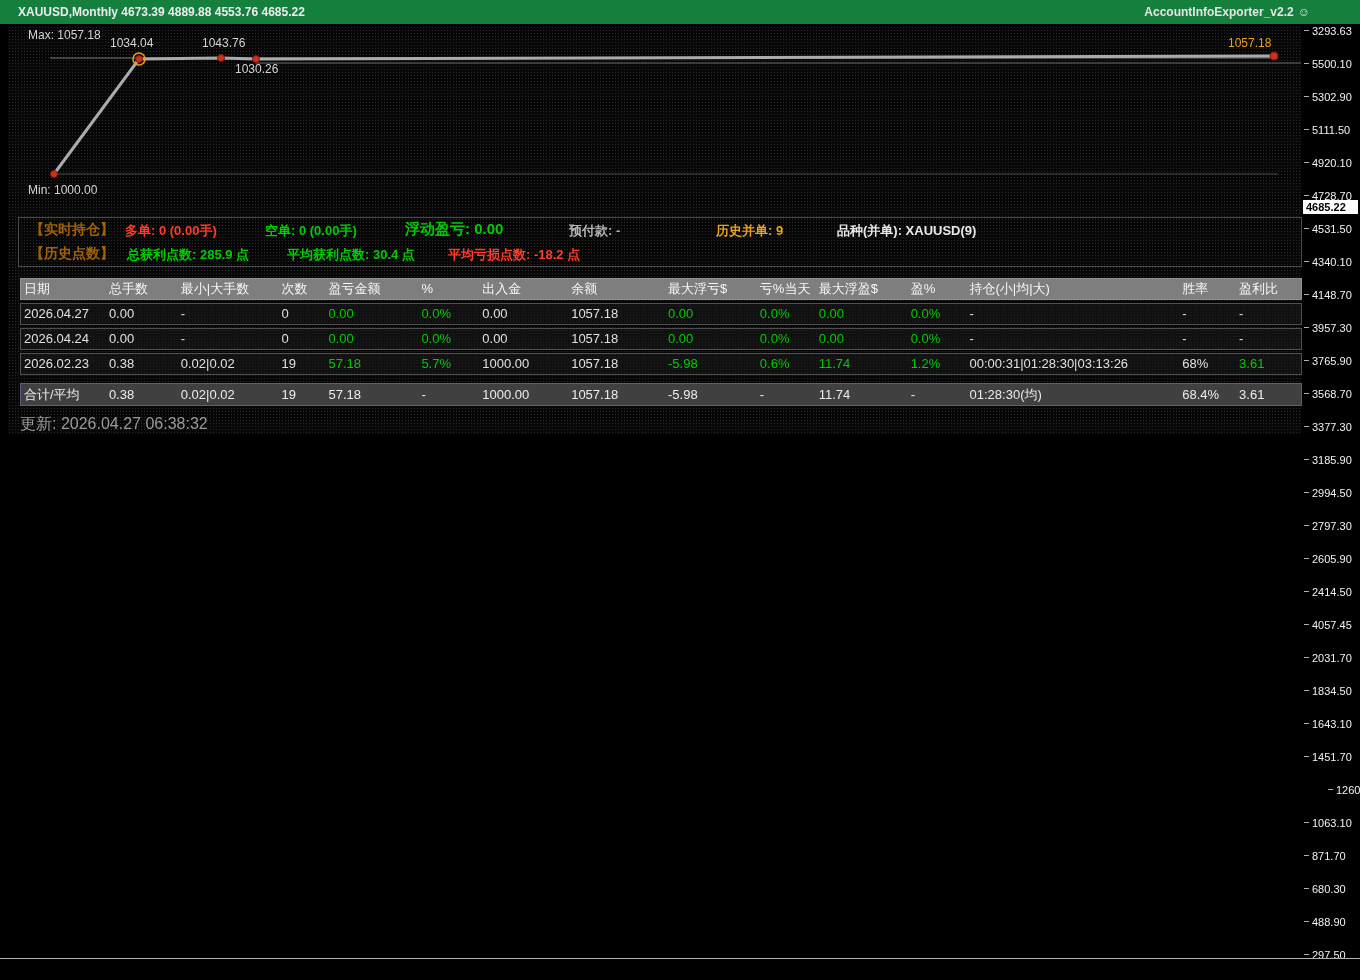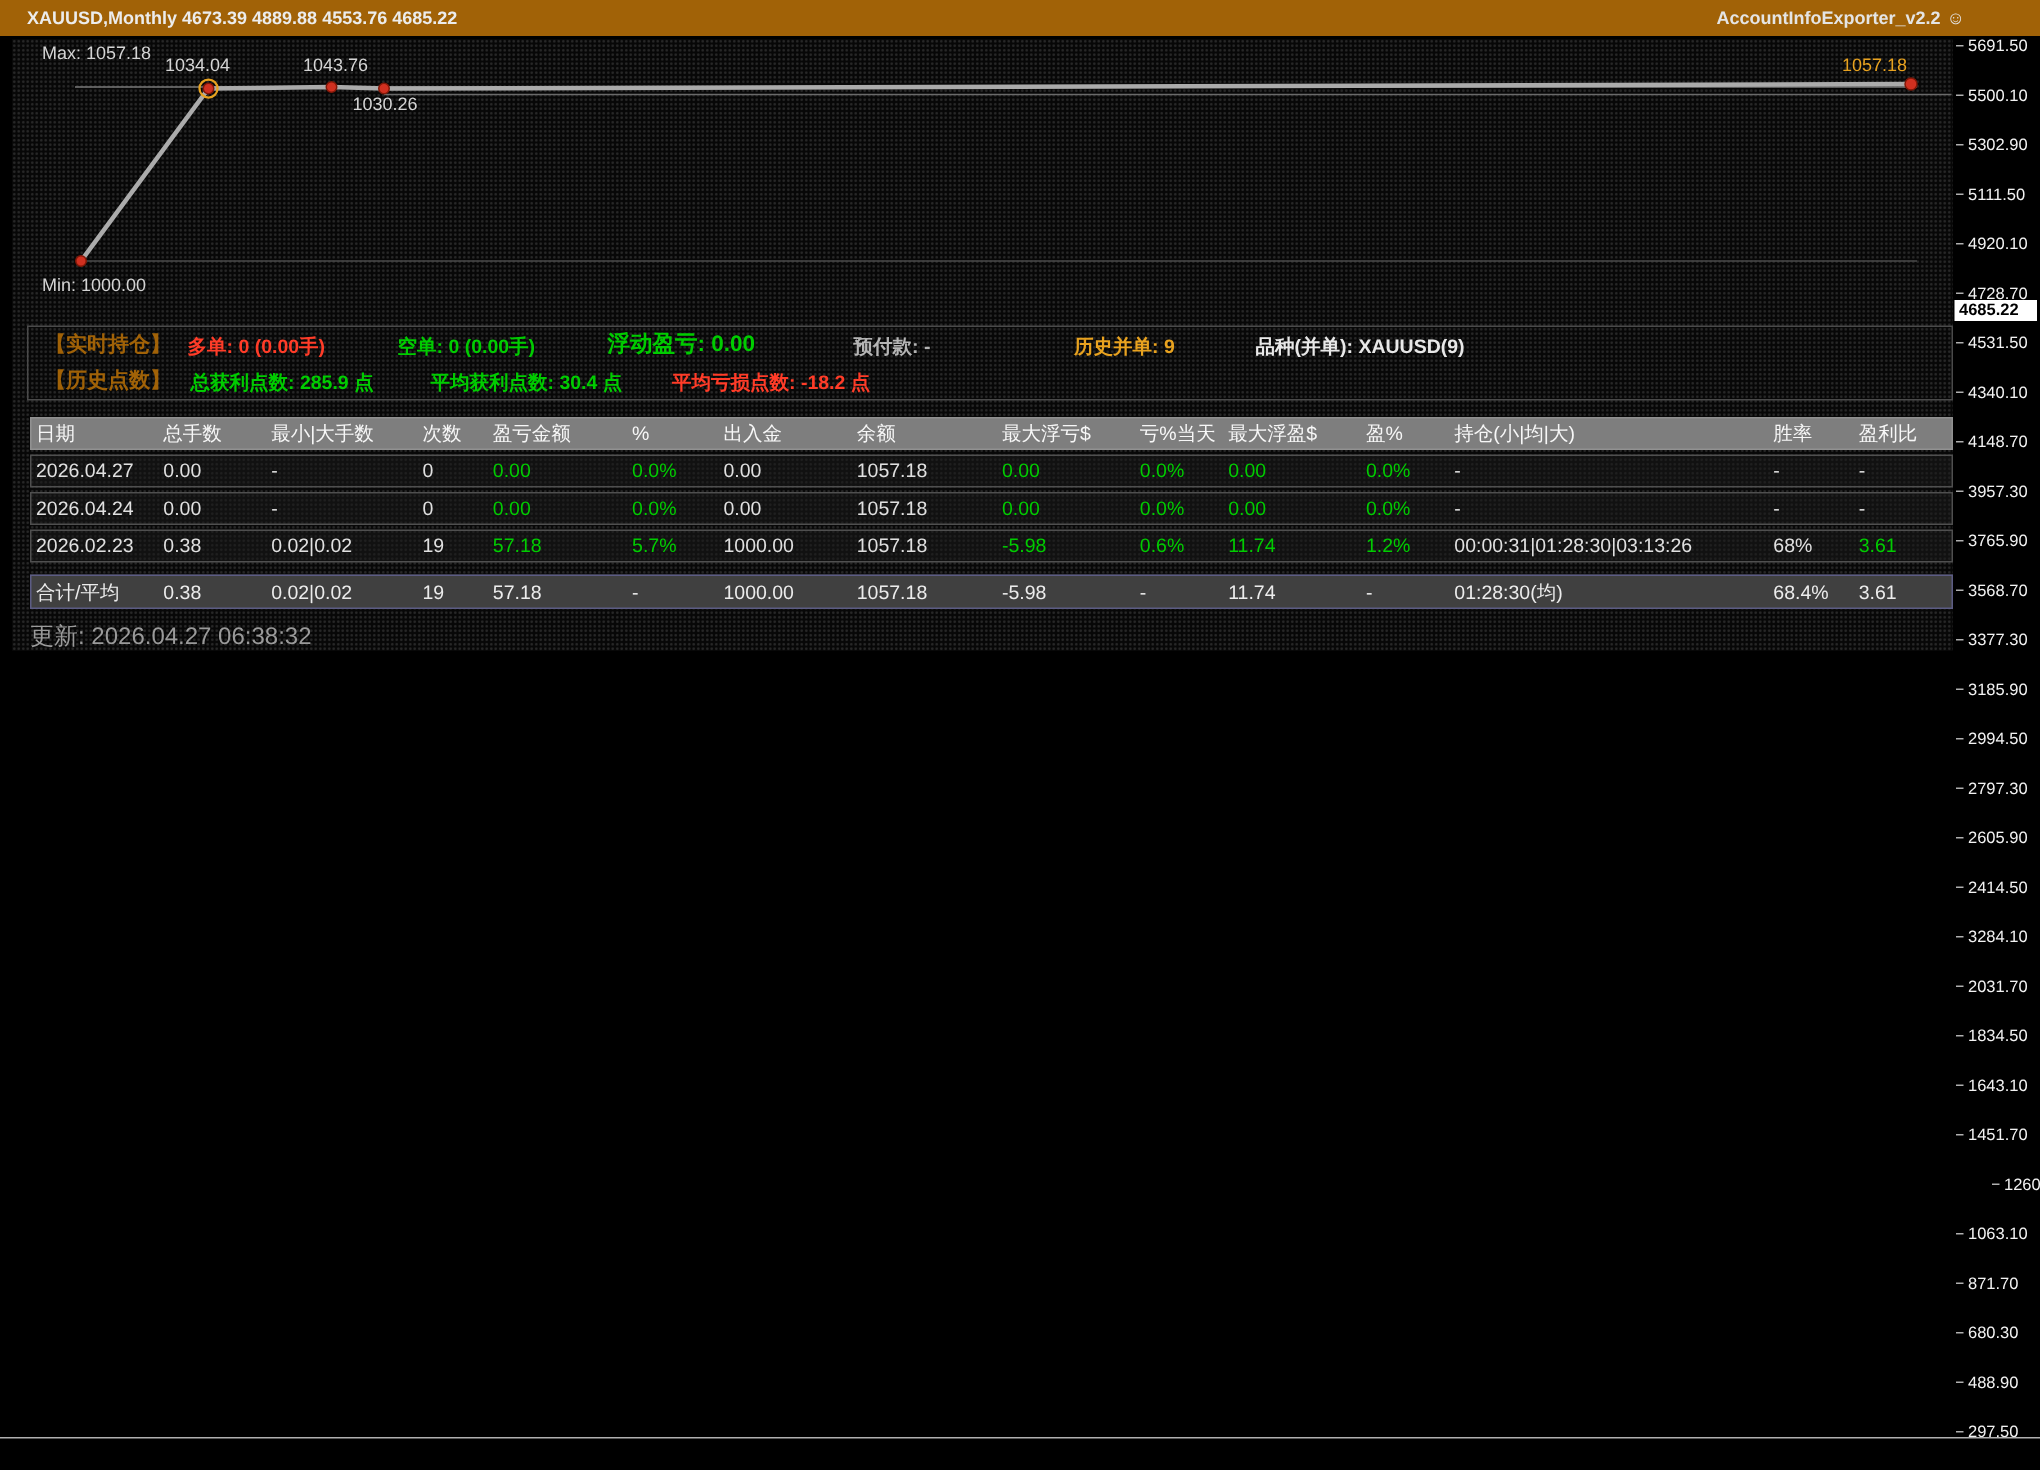--- a/index.html
+++ b/index.html
@@ -1,19 +1,19 @@
 <!DOCTYPE html>
 <html><head>
 <meta charset="utf-8">
 <style>
   html,body{margin:0;padding:0;background:#000;}
   #win{position:relative;width:1360px;height:980px;background:#000;overflow:hidden;
        font-family:"Liberation Sans","DejaVu Sans",sans-serif;color:#e0e0e0;}
   
-  #titlebar{position:absolute;left:0;top:0;width:1360px;height:24px;background:#a16207;}
+  #titlebar{position:absolute;left:0;top:0;width:1360px;height:24px;background:#15803d;}
   #symInfo{position:absolute;left:18px;top:5px;font-size:12px;font-weight:bold;color:#ececec;}
   #eaTitle{position:absolute;left:1130px;top:5px;width:180px;text-align:right;font-size:12px;font-weight:bold;color:#e4e4e4;}
   .smiley{display:inline-block;margin-left:4px;font-size:12px;color:#e4e4e4;}
   
   .dotted{position:absolute;left:8px;top:26px;width:1294px;height:408px;background-color:#070707;
           background-image:radial-gradient(circle,#282828 0.8px,transparent 0.9px);background-size:3px 3px;}
   
   .clbl{position:absolute;font-size:12px;color:#d4d4d4;white-space:nowrap;}
   .gold{color:#e8a21f;}
   
@@ -186,39 +186,39 @@
     <div class="td c11">-</div>
     <div class="td c12">01:28:30(均)</div>
     <div class="td c13">68.4%</div>
     <div class="td c14">3.61</div>
   </div>
 
   <div id="upd">更新: 2026.04.27 06:38:32</div>
 
   <div id="vline"></div>
   <div id="paxis"></div>
-  <div class="pxl" style="top:23px;">5691.50</div>
+  <div class="pxl" style="top:23px;">3293.63</div>
   <div class="pxl" style="top:56px;">5500.10</div>
   <div class="pxl" style="top:89px;">5302.90</div>
   <div class="pxl" style="top:122px;">5111.50</div>
   <div class="pxl" style="top:155px;">4920.10</div>
   <div class="pxl" style="top:188px;">4728.70</div>
   <div class="pxl" style="top:221px;">4531.50</div>
   <div class="pxl" style="top:254px;">4340.10</div>
   <div class="pxl" style="top:287px;">4148.70</div>
   <div class="pxl" style="top:320px;">3957.30</div>
   <div class="pxl" style="top:353px;">3765.90</div>
   <div class="pxl" style="top:386px;">3568.70</div>
   <div class="pxl" style="top:419px;">3377.30</div>
   <div class="pxl" style="top:452px;">3185.90</div>
   <div class="pxl" style="top:485px;">2994.50</div>
   <div class="pxl" style="top:518px;">2797.30</div>
   <div class="pxl" style="top:551px;">2605.90</div>
   <div class="pxl" style="top:584px;">2414.50</div>
-  <div class="pxl" style="top:617px;">3284.10</div>
+  <div class="pxl" style="top:617px;">4057.45</div>
   <div class="pxl" style="top:650px;">2031.70</div>
   <div class="pxl" style="top:683px;">1834.50</div>
   <div class="pxl" style="top:716px;">1643.10</div>
   <div class="pxl" style="top:749px;">1451.70</div>
   <div class="pxl" style="top:782px;margin-left:24px;">1260.30</div>
   <div class="pxl" style="top:815px;">1063.10</div>
   <div class="pxl" style="top:848px;">871.70</div>
   <div class="pxl" style="top:881px;">680.30</div>
   <div class="pxl" style="top:914px;">488.90</div>
   <div class="pxl" style="top:947px;">297.50</div>

